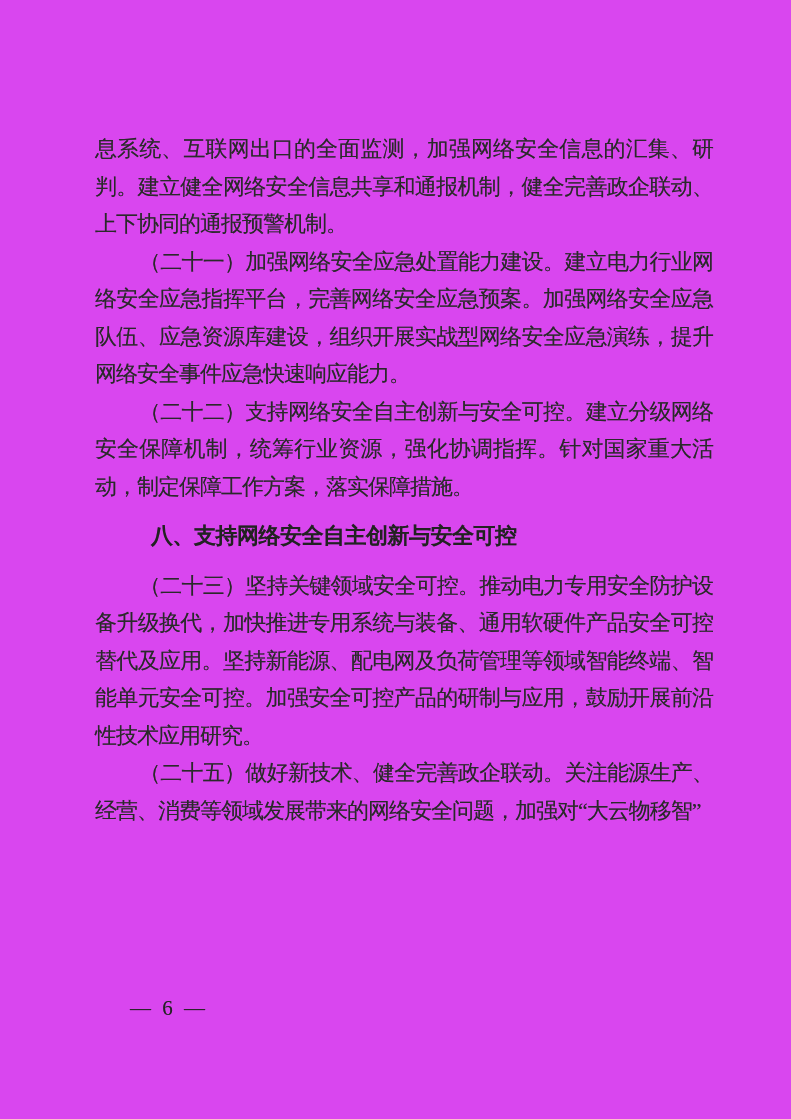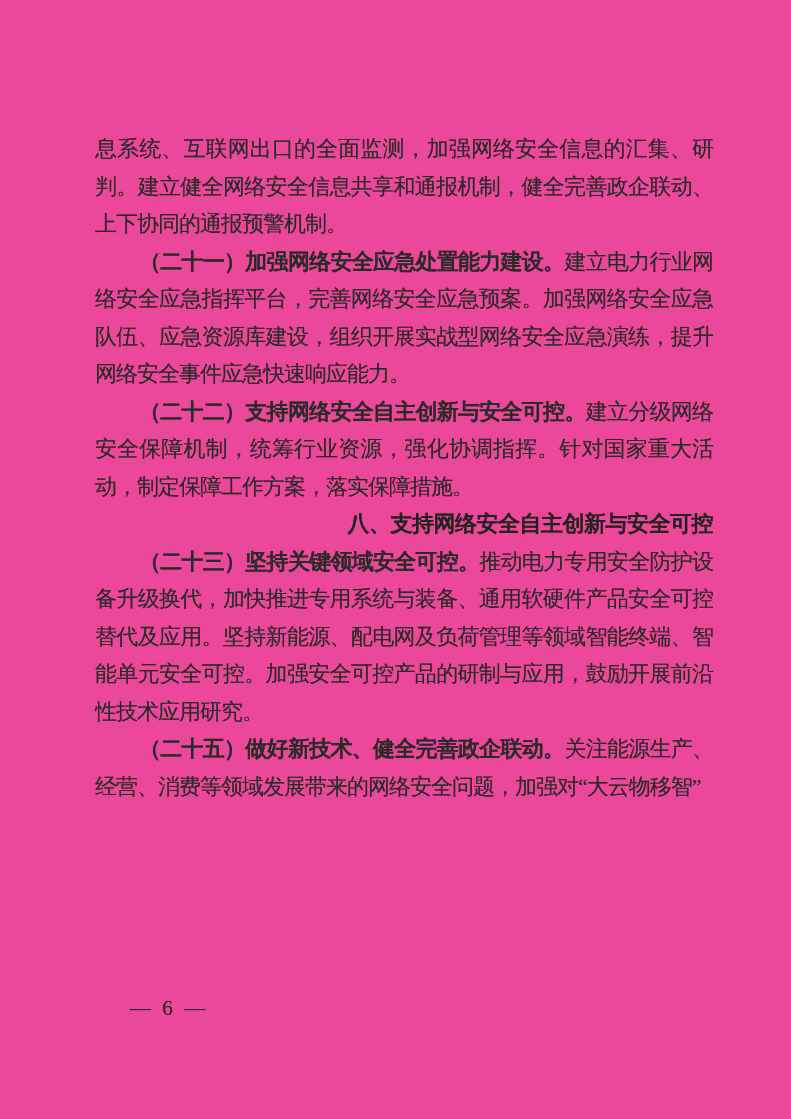--- a/index.html
+++ b/index.html
@@ -12,21 +12,21 @@
     height: 1119px;
     position: relative;
     overflow: hidden;
     font-family: "Liberation Serif", "DejaVu Serif", serif;
   }
   .page {
     position: absolute;
     left: 0; top: 0;
     width: 791px;
     height: 1119px;
-    background: #ec4899;
+    background: #d946ef;
   }
   .content {
     position: absolute;
     left: 95px;
     top: 130px;
     width: 618px;
     color: #2a2a2a;
   }
   p.para {
     margin: 0;
@@ -34,33 +34,32 @@
     line-height: 37.5px;
     letter-spacing: -1px;
     text-align: justify;
     text-justify: inter-character;
     text-shadow: 0 0 0.6px rgba(45,45,45,0.55);
   }
   p.para.indent {
     text-indent: 2em;
   }
   .lead {
-    font-weight: bold;
+    font-weight: normal;
   }
   h2.section {
-    margin: 0;
+    margin: 12px;
     font-family: "Liberation Sans", "DejaVu Sans", sans-serif;
     font-weight: bold;
     font-size: 22px;
     line-height: 37.5px;
     letter-spacing: -0.5px;
     text-indent: 2em;
     color: #222222;
     text-shadow: 0 0 0.5px rgba(40,40,40,0.5);
-    text-align: right;
   }
   .footer {
     position: absolute;
     left: 130px;
     top: 996px;
     font-size: 21px;
     letter-spacing: 3px;
     color: #242424;
     text-shadow: 0 0 0.5px rgba(45,45,45,0.5);
   }

